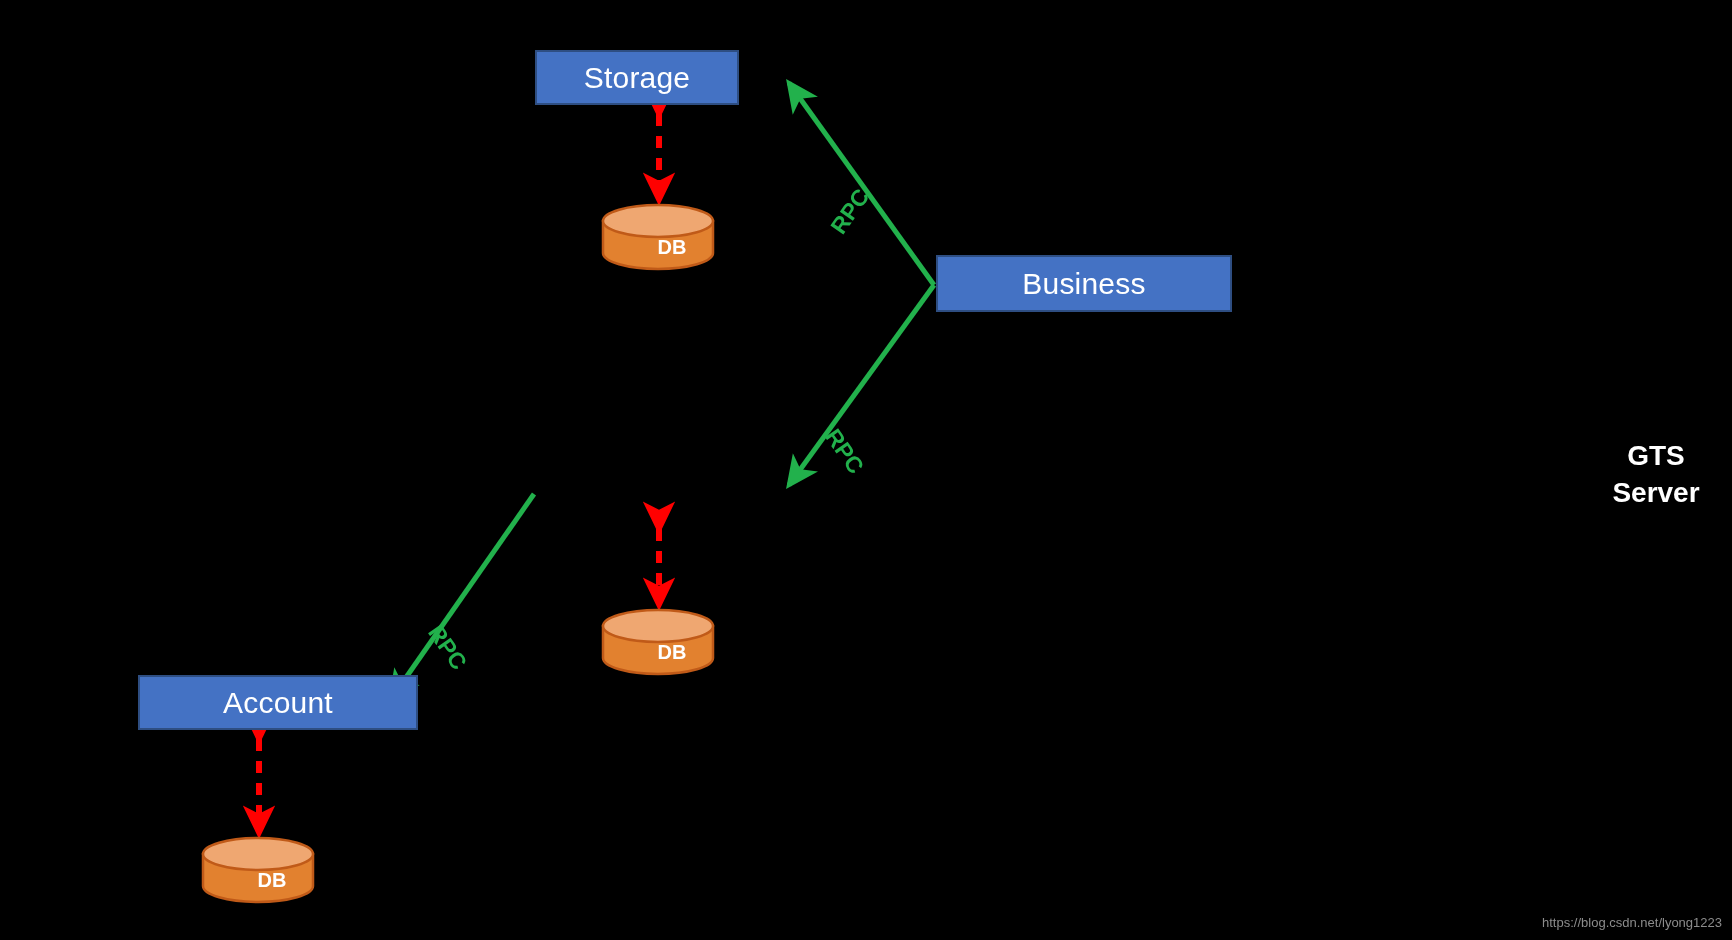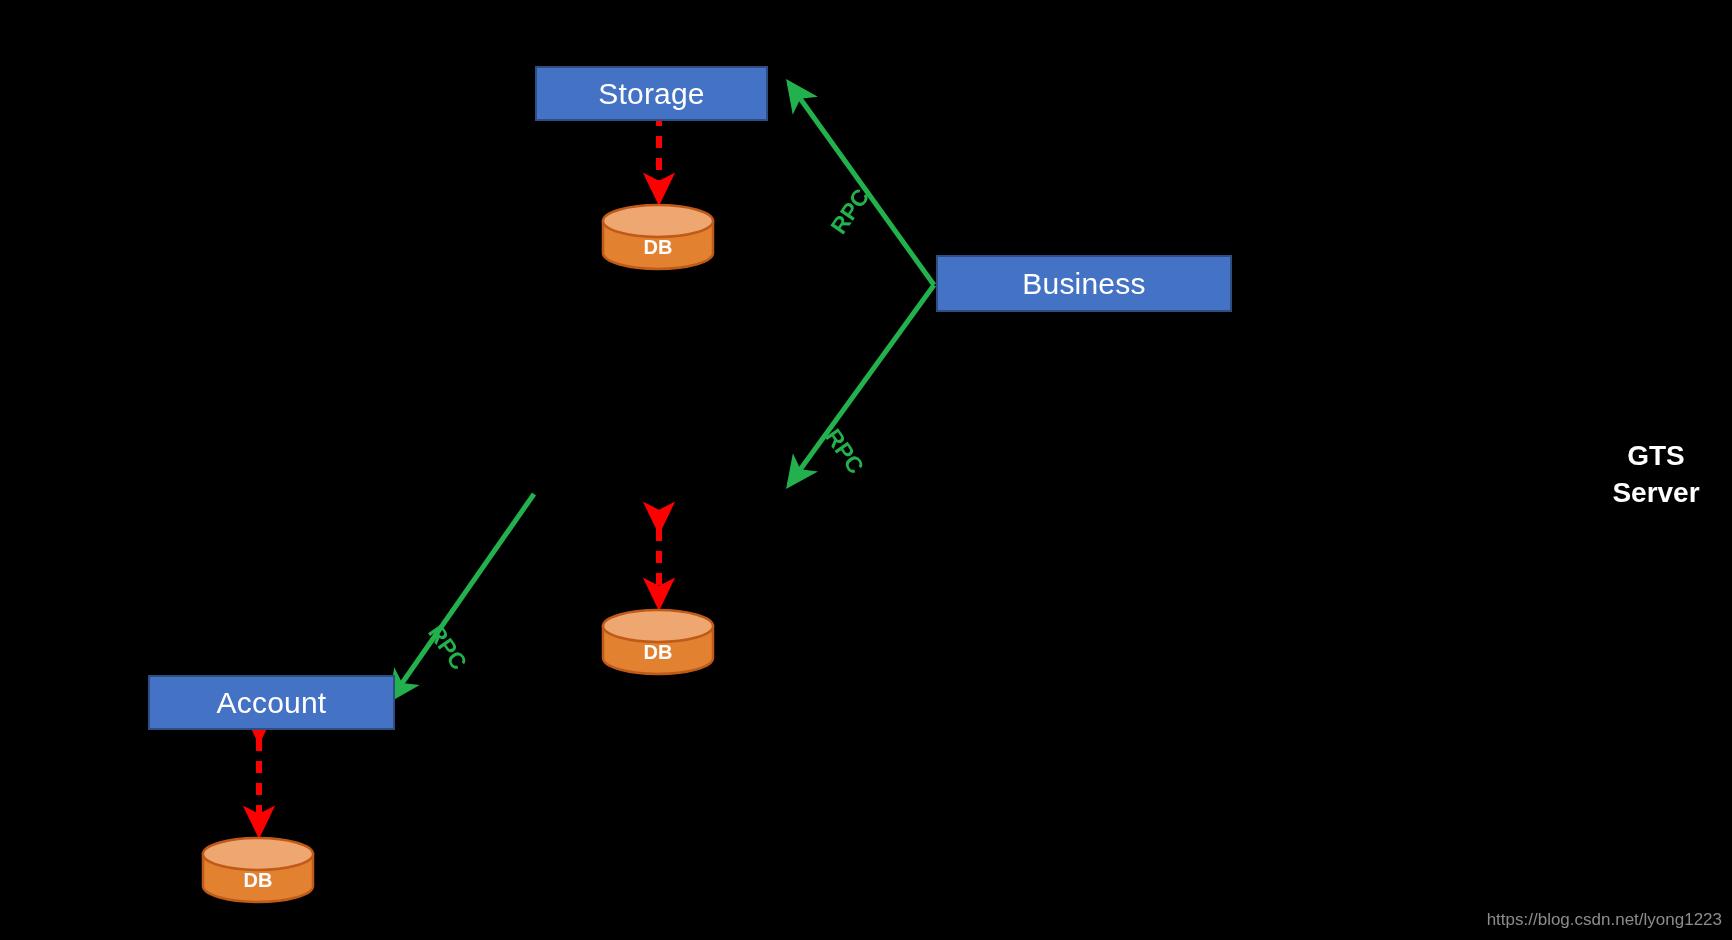--- a/index.html
+++ b/index.html
@@ -37,20 +37,21 @@
     align-items: center;
     justify-content: center;
     color: #FFFFFF;
     font-size: 30px;
     font-weight: 400;
     letter-spacing: 0.2px;
     font-family: "Liberation Sans", sans-serif;
   }
   .db-wrap {
     position: absolute;
+    padding-left: 28px;
   }
   .db-label {
     position: absolute;
     left: 0;
     width: 100%;
     text-align: center;
     color: #FFFFFF;
     font-size: 20px;
     font-weight: bold;
     font-family: "Liberation Sans", sans-serif;
@@ -76,21 +77,21 @@
     font-weight: bold;
     line-height: 1.32;
     font-family: "Liberation Sans", sans-serif;
     white-space: pre-line;
   }
   #watermark {
     position: absolute;
     right: 10px;
     bottom: 10px;
     color: #8C8C8C;
-    font-size: 17px;
+    font-size: 13px;
     font-family: "Liberation Sans", sans-serif;
   }
 </style>
 </head>
 <body>
 
 <div id="canvas">
 
   <svg id="edges" viewBox="0 0 1732 940">
     <defs>
@@ -124,30 +125,30 @@
     <g>
       <path d="M603,626 L603,658 A55,16 0 0 0 713,658 L713,626 Z" fill="#E2812F" stroke="#C05A18" stroke-width="2.5"></path>
       <ellipse cx="658" cy="626" rx="55" ry="16" fill="#EFA771" stroke="#C05A18" stroke-width="2.5"></ellipse>
     </g>
     <g>
       <path d="M203,854 L203,886 A55,16 0 0 0 313,886 L313,854 Z" fill="#E2812F" stroke="#C05A18" stroke-width="2.5"></path>
       <ellipse cx="258" cy="854" rx="55" ry="16" fill="#EFA771" stroke="#C05A18" stroke-width="2.5"></ellipse>
     </g>
   </svg>
 
-  <div class="svc-box" style="left:535px; top:66px; width:233px; height:55px;">
+  <div class="svc-box" style="left:535px; top:50px; width:204px; height:55px;">
     <span>Storage</span>
   </div>
 
   <div class="svc-box" style="left:936px; top:255px; width:296px; height:57px;">
     <span>Business</span>
   </div>
 
 
-  <div class="svc-box" style="left:148px; top:675px; width:247px; height:55px;">
+  <div class="svc-box" style="left:138px; top:675px; width:280px; height:55px;">
     <span>Account</span>
   </div>
 
   <div class="db-wrap" style="left:603px; top:205px; width:110px; height:64px;">
     <div class="db-label" style="top:31px;">DB</div>
   </div>
 
   <div class="db-wrap" style="left:603px; top:610px; width:110px; height:64px;">
     <div class="db-label" style="top:31px;">DB</div>
   </div>

